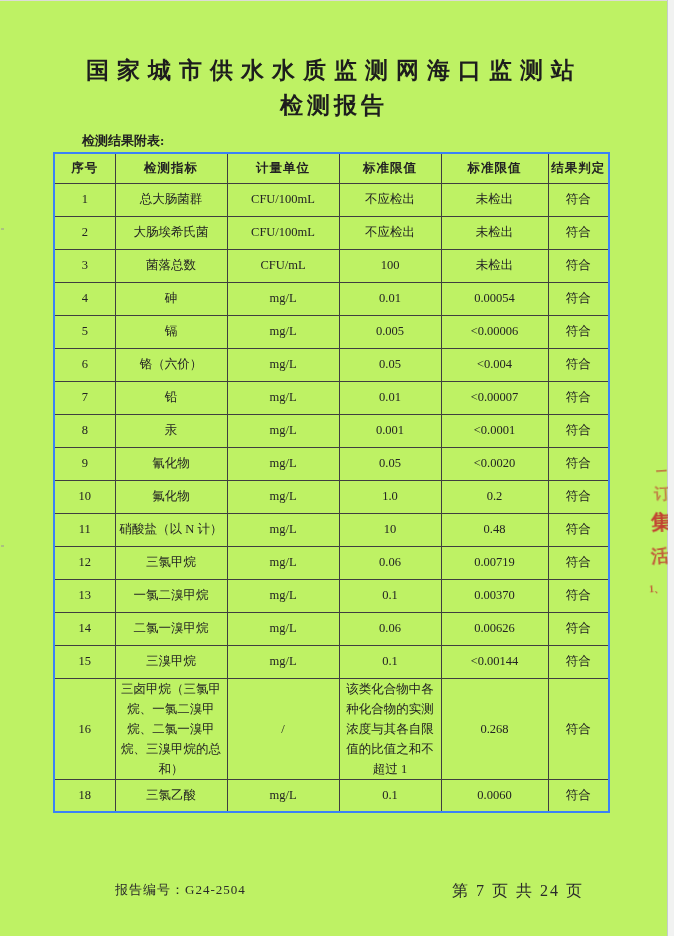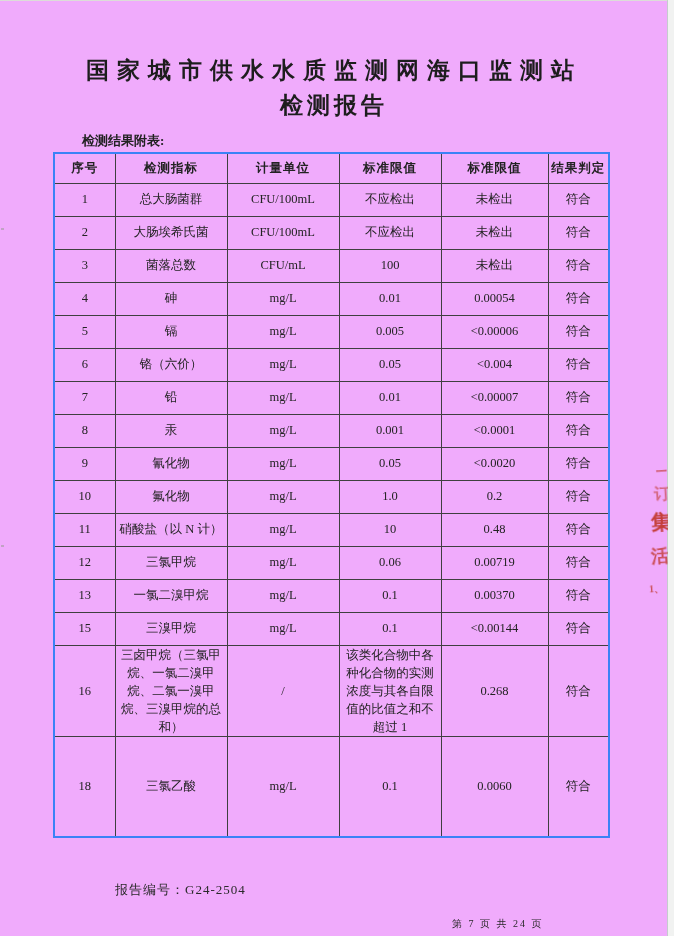--- a/index.html
+++ b/index.html
@@ -4,21 +4,21 @@
 <style>
   html,body { margin:0; padding:0; }
   body {
     width:674px; height:936px;
     background:#e9e9e7;
     font-family:"Liberation Serif","DejaVu Serif",serif;
     color:#262626;
   }
   .page {
     position:relative; width:674px; height:936px;
-    background:#f0abfc; overflow:hidden;
+    background:#bef264; overflow:hidden;
     box-shadow:inset 0 1px 0 #dddcd8;
     text-decoration:underline;
   }
   
   .page-edge-right {
     position:absolute; top:0; right:0; width:6px; height:100%;
     background:#f1f2f1; border-left:1px solid #c5cbce;
   }
   .speck { position:absolute; background:#9a9a96; opacity:.55; }
   .speck.s1 { left:1px; top:228px; width:3px; height:2px; }
@@ -59,21 +59,21 @@
   table.results tbody tr:nth-child(16) { height:100px; }
   table.results tbody tr:nth-child(16) td { line-height:1.6; }
 
   
   .footer-report {
     position:absolute; top:881px; left:115px;
     font-size:13px; letter-spacing:1px; color:#2a2a2a;
   }
   .footer-page {
     position:absolute; top:881px; left:452px;
-    font-size:10px; letter-spacing:2px; color:#2a2a2a;margin-top:36px;
+    font-size:16px; letter-spacing:2px; color:#2a2a2a;
   }
 
   
   .stamp {
     position:absolute; left:646px; top:460px; width:22px; height:150px;
     overflow:hidden; pointer-events:none;
   }
   .stamp span {
     position:absolute; color:#c23a30; font-weight:bold;
     filter:blur(0.3px); transform:rotate(-4deg);
@@ -216,20 +216,28 @@
     </tr>
         <tr>
       <td>13</td>
       <td>一氯二溴甲烷</td>
       <td>mg/L</td>
       <td>0.1</td>
       <td>0.00370</td>
       <td>符合</td>
     </tr>
         <tr>
+      <td>14</td>
+      <td>二氯一溴甲烷</td>
+      <td>mg/L</td>
+      <td>0.06</td>
+      <td>0.00626</td>
+      <td>符合</td>
+    </tr>
+        <tr>
       <td>15</td>
       <td>三溴甲烷</td>
       <td>mg/L</td>
       <td>0.1</td>
       <td>&lt;0.00144</td>
       <td>符合</td>
     </tr>
         <tr>
       <td>16</td>
       <td>三卤甲烷（三氯甲

